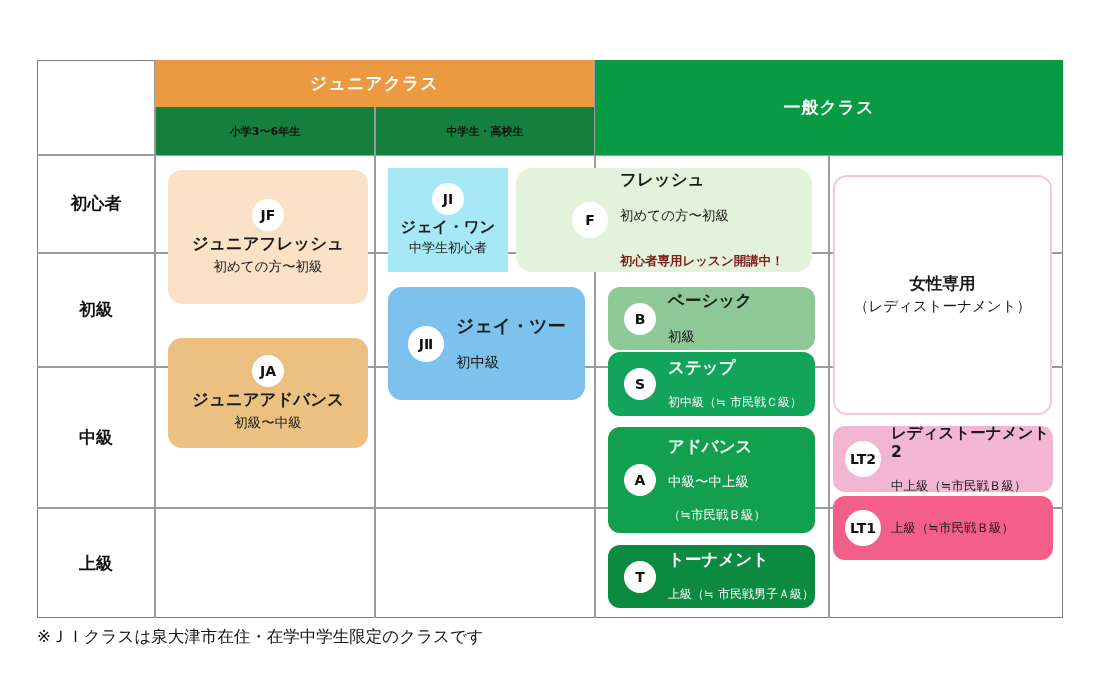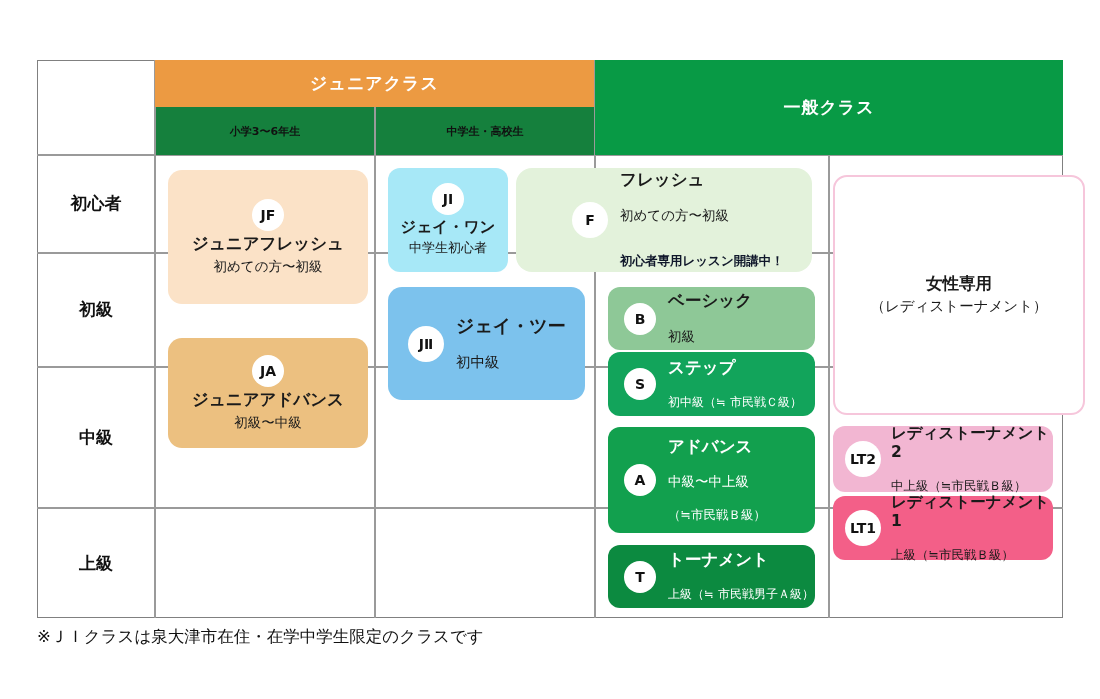--- a/index.html
+++ b/index.html
@@ -34,33 +34,33 @@
   .card.row{display:flex;flex-direction:row;align-items:center;}
   .badge{background:#ffffff;border-radius:50%;display:flex;align-items:center;justify-content:center;
          font-weight:bold;color:#111;flex:0 0 auto;}
   .b32{width:32px;height:32px;font-size:14px;}
   .b36{width:36px;height:36px;font-size:14px;}
   .title{font-weight:bold;font-size:16.5px;line-height:1.25;}
   .sub{font-size:13.5px;line-height:1.3;}
   .txt{display:flex;flex-direction:column;gap:16px;}
   .card-jf{left:168px;top:170px;width:200px;height:134px;background:#FBE2C7;}
   .card-ja{left:168px;top:338px;width:200px;height:110px;background:#ECC080;}
-  .card-ji{left:388px;top:168px;width:120px;height:104px;background:#A7E8F7;border-radius:12px;}
+  .card-ji{left:388px;top:168px;width:120px;height:104px;background:#A7E8F7;border-radius:0;}
   .card-ji .title{font-size:15.5px;} .card-ji .sub{font-size:13px;}
   .card-jii{left:388px;top:287px;width:197px;height:113px;background:#7CC2ED;padding-left:20px;gap:12px;}
   .card-jii .title{font-size:18px;} .card-jii .sub{font-size:14.5px;}
   .card-f{left:516px;top:168px;width:296px;height:104px;background:#E3F2DB;padding-left:56px;gap:12px;border-radius:16px;}
-  .card-f .note{font-size:12.5px;font-weight:bold;color:#0f172a;margin-top:13px;}
+  .card-f .note{font-size:12.5px;font-weight:bold;color:#7f1d1d;margin-top:13px;}
   .card-b{left:608px;top:287px;width:207px;height:63px;background:#8EC897;padding-left:16px;gap:12px;border-radius:12px;}
   .card-s{left:608px;top:352px;width:207px;height:64px;background:#12A45B;padding-left:16px;gap:12px;border-radius:12px;color:#fff;}
   .card-a{left:608px;top:427px;width:207px;height:106px;background:#12A04E;padding-left:16px;gap:12px;border-radius:12px;color:#fff;}
   .card-t{left:608px;top:545px;width:207px;height:63px;background:#0C8A40;padding-left:16px;gap:12px;border-radius:12px;color:#fff;}
   .card-s .sub,.card-t .sub{font-size:12px;}
   .card-a .sub{font-size:13.5px;} .card-a .sub2{font-size:12.5px;}
-  .card-women{left:833px;top:175px;width:252px;height:240px;background:#ffffff;
+  .card-women{left:833px;top:175px;width:219px;height:240px;background:#ffffff;
               border:2px solid #F6C6DB;} 
   .card-women .sub{font-size:14.5px;}
   .card-lt2{left:833px;top:426px;width:220px;height:66px;background:#F2B6D2;padding-left:12px;gap:10px;border-radius:12px;}
   .card-lt1{left:833px;top:496px;width:220px;height:64px;background:#F35F88;padding-left:12px;gap:10px;border-radius:12px;}
   .card-lt2 .title,.card-lt1 .title{font-size:15.5px;}
   .card-lt2 .sub,.card-lt1 .sub{font-size:12.5px;}
   
   .footer-note{position:absolute;left:37px;top:626px;font-size:16.5px;color:#111;}
 </style>
 </head>
@@ -182,20 +182,19 @@
     <div class="badge b36">LT2</div>
     <div class="txt">
       <div class="title">レディストーナメント2</div>
       <div class="sub">中上級（≒市民戦Ｂ級）</div>
     </div>
   </div>
 
   <div class="card row card-lt1">
     <div class="badge b36">LT1</div>
     <div class="txt">
-      <div class="title">レディストーナメント1</div>
       <div class="sub">上級（≒市民戦Ｂ級）</div>
     </div>
   </div>
 
   <div class="footer-note">※ＪＩクラスは泉大津市在住・在学中学生限定のクラスです</div>
 
 </div>
 
 </body></html>

